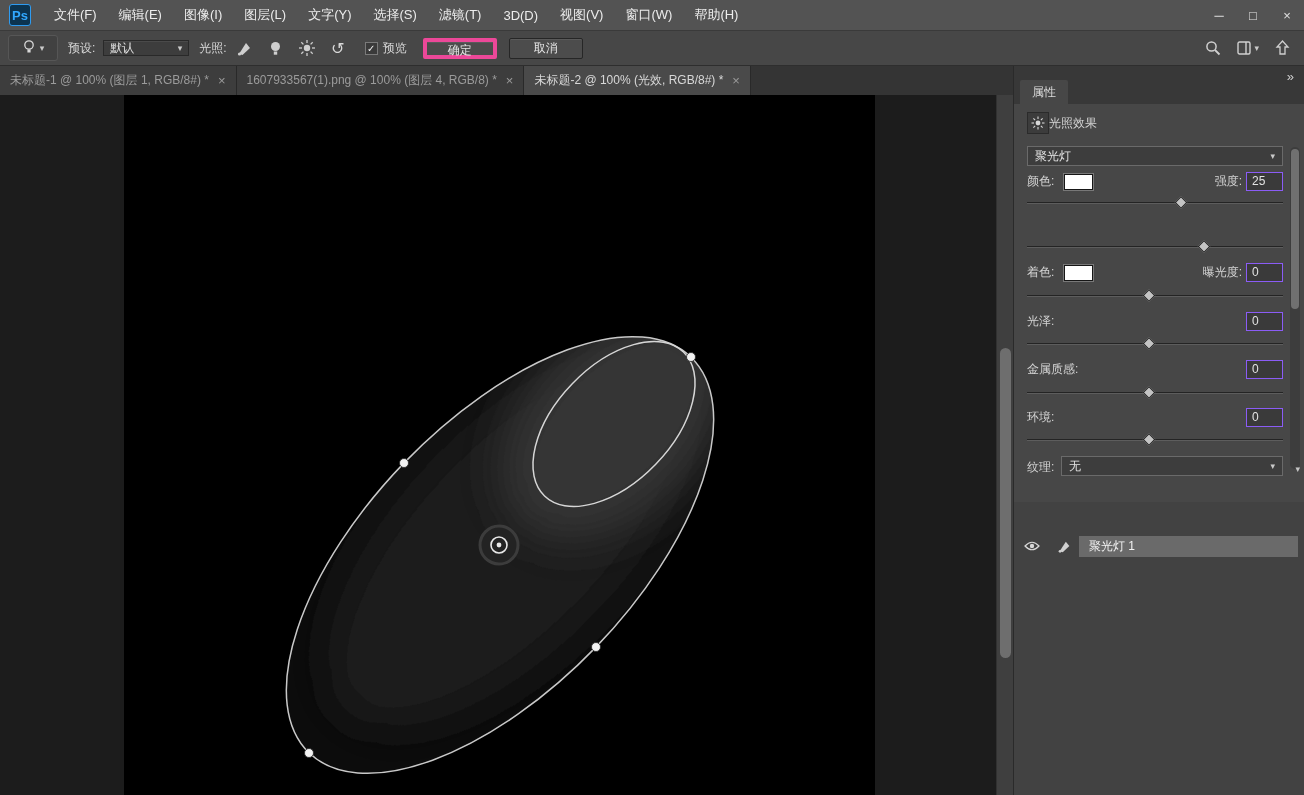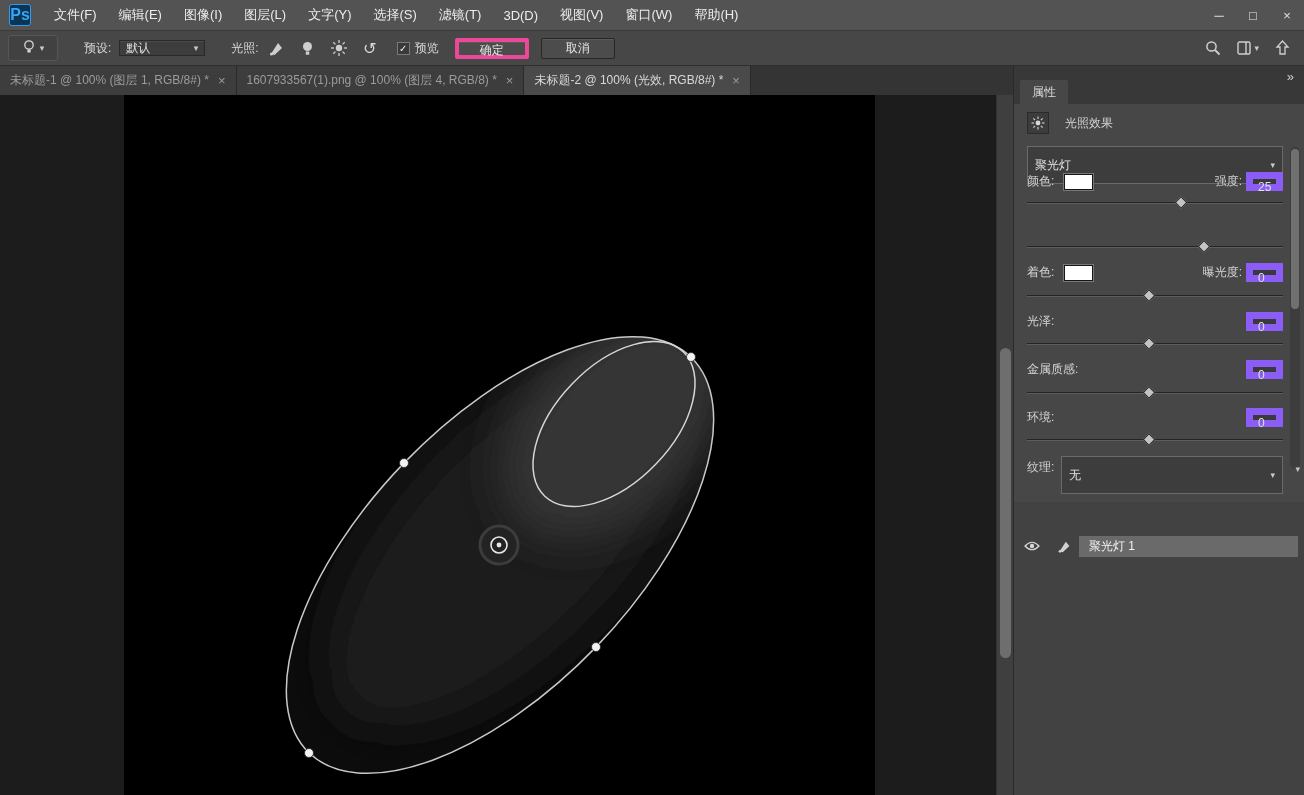--- a/index.html
+++ b/index.html
@@ -2,32 +2,32 @@
 <html><head>
 <meta charset="utf-8">
 <style>
   * { margin:0; padding:0; box-sizing:border-box; font-family:"Liberation Sans","DejaVu Sans",sans-serif; }
   html,body { width:1304px; height:795px; overflow:hidden; background:#1d1d1d; }
   .app { position:relative; width:1304px; height:795px; background:#535353; }
 
   
   .menubar { height:30px; background:#535353; display:flex; align-items:center; color:#ececec; font-size:13px; }
   .ps-logo { width:22px; height:22px; margin:0 12px 0 9px; background:#0d3450; border:1px solid #2f9bf0; border-radius:3px;
-             color:#31a8ff; font-size:16px; font-weight:bold; display:flex; align-items:center; justify-content:center; }
+             color:#31a8ff; font-size:13px; font-weight:bold; display:flex; align-items:center; justify-content:center; }
   .menu-item { padding:0 11px; height:30px; display:flex; align-items:center; cursor:default; }
   .win-controls { margin-left:auto; display:flex; height:30px; }
   .win-btn { width:34px; height:30px; display:flex; align-items:center; justify-content:center; color:#e0e0e0; font-size:13px; }
 
   
   .optionsbar { height:36px; background:#474747; border-top:1px solid #3a3a3a; border-bottom:1px solid #2e2e2e;
                 display:flex; align-items:center; font-size:12px; color:#d8d8d8; }
   .tool-chip { margin-left:8px; width:50px; height:26px; display:flex; align-items:center; justify-content:center;
                background:#414141; border:1px solid #565656; border-radius:3px; gap:4px; }
   .dd-arrow { font-size:9px; color:#c9c9c9; }
-  .opt-label { margin-left:26px; }
+  .opt-label { margin-left:10px; }
   .opt-select { margin-left:8px; width:86px; height:16px; background:#3d3d3d; border:1px solid #292929;
                 box-shadow:inset 0 1px 0 rgba(255,255,255,.07); display:flex; align-items:center; padding:0 6px; color:#e2e2e2; }
   .opt-select .dd-arrow { margin-left:auto; }
   .icon-btn { width:26px; height:26px; margin-left:5px; display:flex; align-items:center; justify-content:center; color:#d8d8d8; border-radius:3px; }
   .undo-glyph { font-size:16px; color:#d8d8d8; }
   .chk { margin-left:14px; display:flex; align-items:center; gap:5px; }
   .chk .box { width:13px; height:13px; background:#3a3a3a; border:1px solid #7a7a7a; color:#efefef; font-size:10px;
               line-height:11px; text-align:center; }
   .btn { margin-left:12px; width:74px; height:21px; background:#4c4c4c; border:1px solid #262626; border-radius:2px;
          color:#e6e6e6; font-size:12px; box-shadow:inset 0 1px 0 rgba(255,255,255,.08); }
@@ -50,35 +50,35 @@
   svg.overlay { position:absolute; left:0; top:0; }
   .v-scroll { position:absolute; right:0; top:0; width:17px; height:700px; background:#3f3f3f; border-left:1px solid #313131; }
   .v-thumb { position:absolute; left:3px; width:11px; border-radius:6px; background:#6e6e6e; top:253px; height:310px; }
 
   
   .panel-col { width:291px; background:#474747; display:flex; flex-direction:column; border-left:1px solid #2a2a2a; font-size:12px; color:#d4d4d4; }
   .panel-tabstrip { position:relative; height:38px; background:#383838; }
   .panel-tab { position:absolute; left:6px; bottom:0; height:24px; padding:0 12px; background:#474747; display:flex;
                align-items:center; color:#dcdcdc; border-radius:2px 2px 0 0; }
   .collapse-arrows { position:absolute; right:10px; top:3px; color:#cfcfcf; font-size:13px; }
-  .props-header { height:38px; display:flex; align-items:center; gap:16px; padding-left:13px; background:#474747; }
+  .props-header { height:38px; display:flex; align-items:center; gap:0; padding-left:13px; background:#474747; }
   .fx-icon { width:22px; height:22px; background:#3c3c3c; border:1px solid #2b2b2b; display:flex; align-items:center; justify-content:center; }
 
   .props-body { position:relative; height:360px; background:#474747; }
   .prow { position:absolute; left:13px; right:21px; height:19px; display:flex; align-items:center; }
   .prow .lab { position:absolute; left:0; }
   .prow .lab2 { position:absolute; right:41px; }
   .swatch { position:absolute; left:37px; width:29px; height:16px; border:1px solid #161616; box-shadow:0 0 0 1px #787878; }
-  .vbox { position:absolute; right:0; top:0; width:37px; height:19px; background:#3a3a3a; border:7px solid #8b5cf6;
+  .vbox { position:absolute; right:0; top:0; width:37px; height:19px; background:#3a3a3a; border:1px solid #8b5cf6;
           color:#e2e2e2; font-size:12px; line-height:17px; padding-left:5px; }
   .srow { position:absolute; left:13px; right:21px; height:10px; }
   .track { position:absolute; left:0; right:0; top:4px; height:2px; background:#242424; border-bottom:1px solid #5d5d5d; }
   .sl-thumb { position:absolute; top:0; width:9px; height:9px; background:#c4c4c4; border:1px solid #232323;
               transform:translateX(-50%) rotate(45deg); }
-  .pselect { position:absolute; height:38px; background:#3d3d3d; border:1px solid #6a6a6a; display:flex; align-items:center;
+  .pselect { position:absolute; height:20px; background:#3d3d3d; border:1px solid #6a6a6a; display:flex; align-items:center;
              padding:0 7px; color:#e2e2e2; }
   .pselect .dd-arrow { margin-left:auto; }
   .props-scroll { position:absolute; right:4px; top:5px; width:10px; height:322px; background:#3d3d3d; border-radius:5px; }
   .props-scroll .thumb { position:absolute; left:1px; top:2px; width:8px; height:160px; background:#707070; border-radius:4px; }
   .scroll-down { position:absolute; right:4px; top:322px; color:#c5c5c5; font-size:9px; }
 
   .lights-strip { position:relative; height:31px; background:#383838; border-top:1px solid #2d2d2d; }
   .panel-menu-icon { position:absolute; right:9px; top:7px; color:#cccccc; font-size:15px; }
   .lights-body { position:relative; flex:1; background:#424242; }
   .light-row { position:absolute; top:33px; left:7px; right:6px; height:22px; display:flex; align-items:center; }

